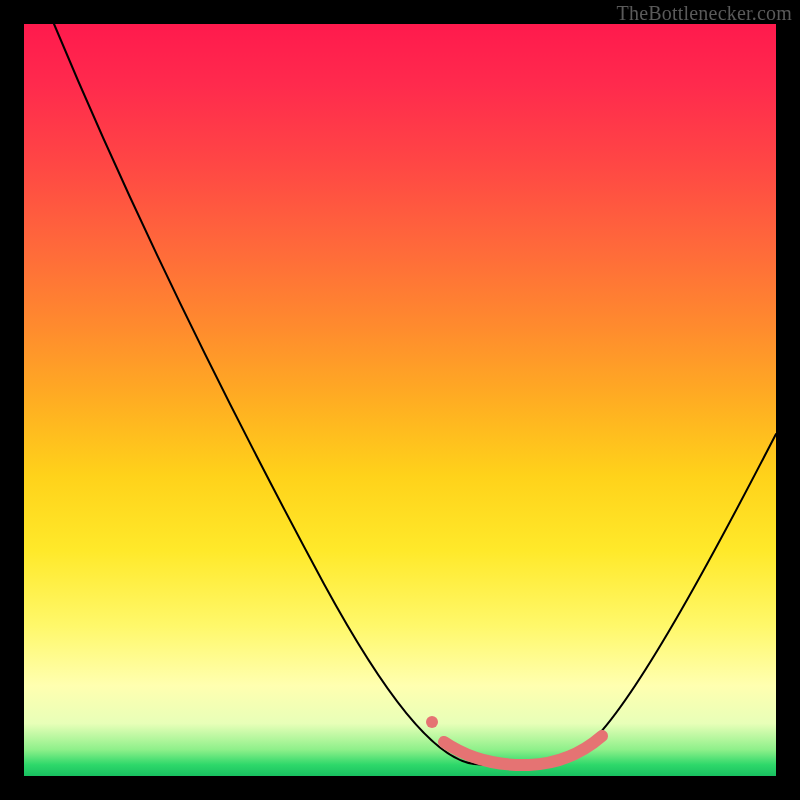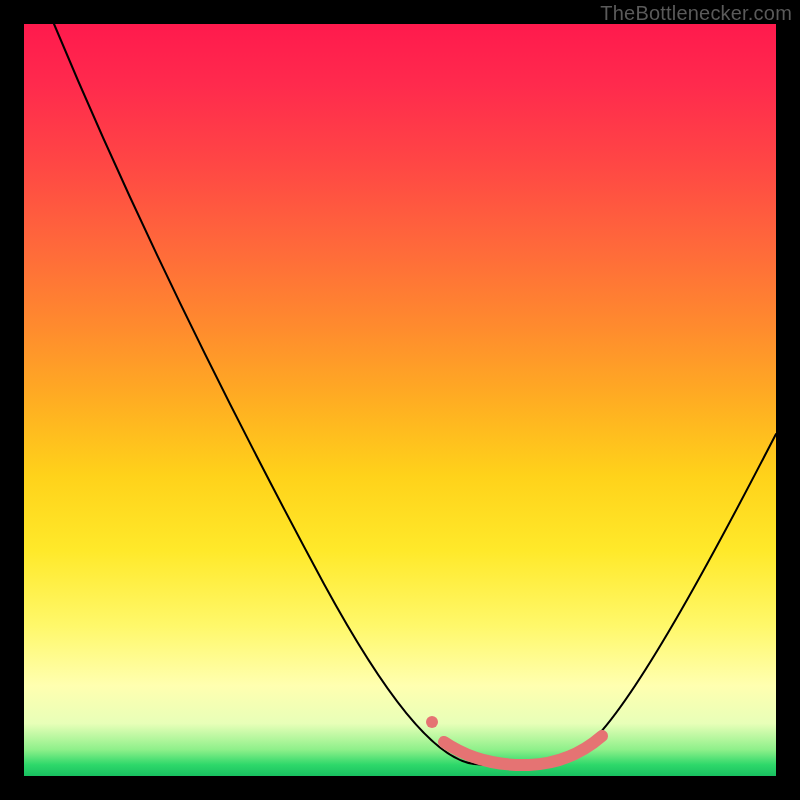--- a/index.html
+++ b/index.html
@@ -9,20 +9,21 @@
     height: 800px;
     background: #000;
     overflow: hidden;
     font-family: Arial, Helvetica, sans-serif;
   }
   .frame {
     position: relative;
     width: 800px;
     height: 596px;
     background: #000;
+    font-family: Liberation Serif, serif;
   }
   .plot-area {
     position: absolute;
     left: 24px;
     top: 24px;
     width: 752px;
     height: 752px;
     
     background: linear-gradient(
       to bottom,

